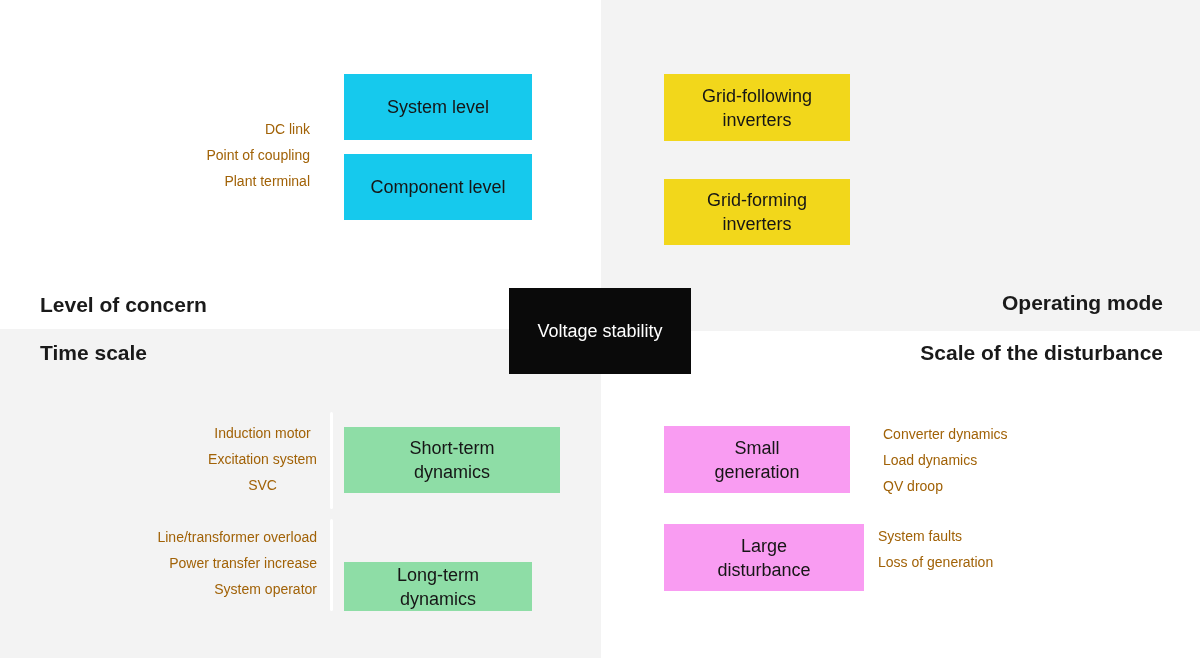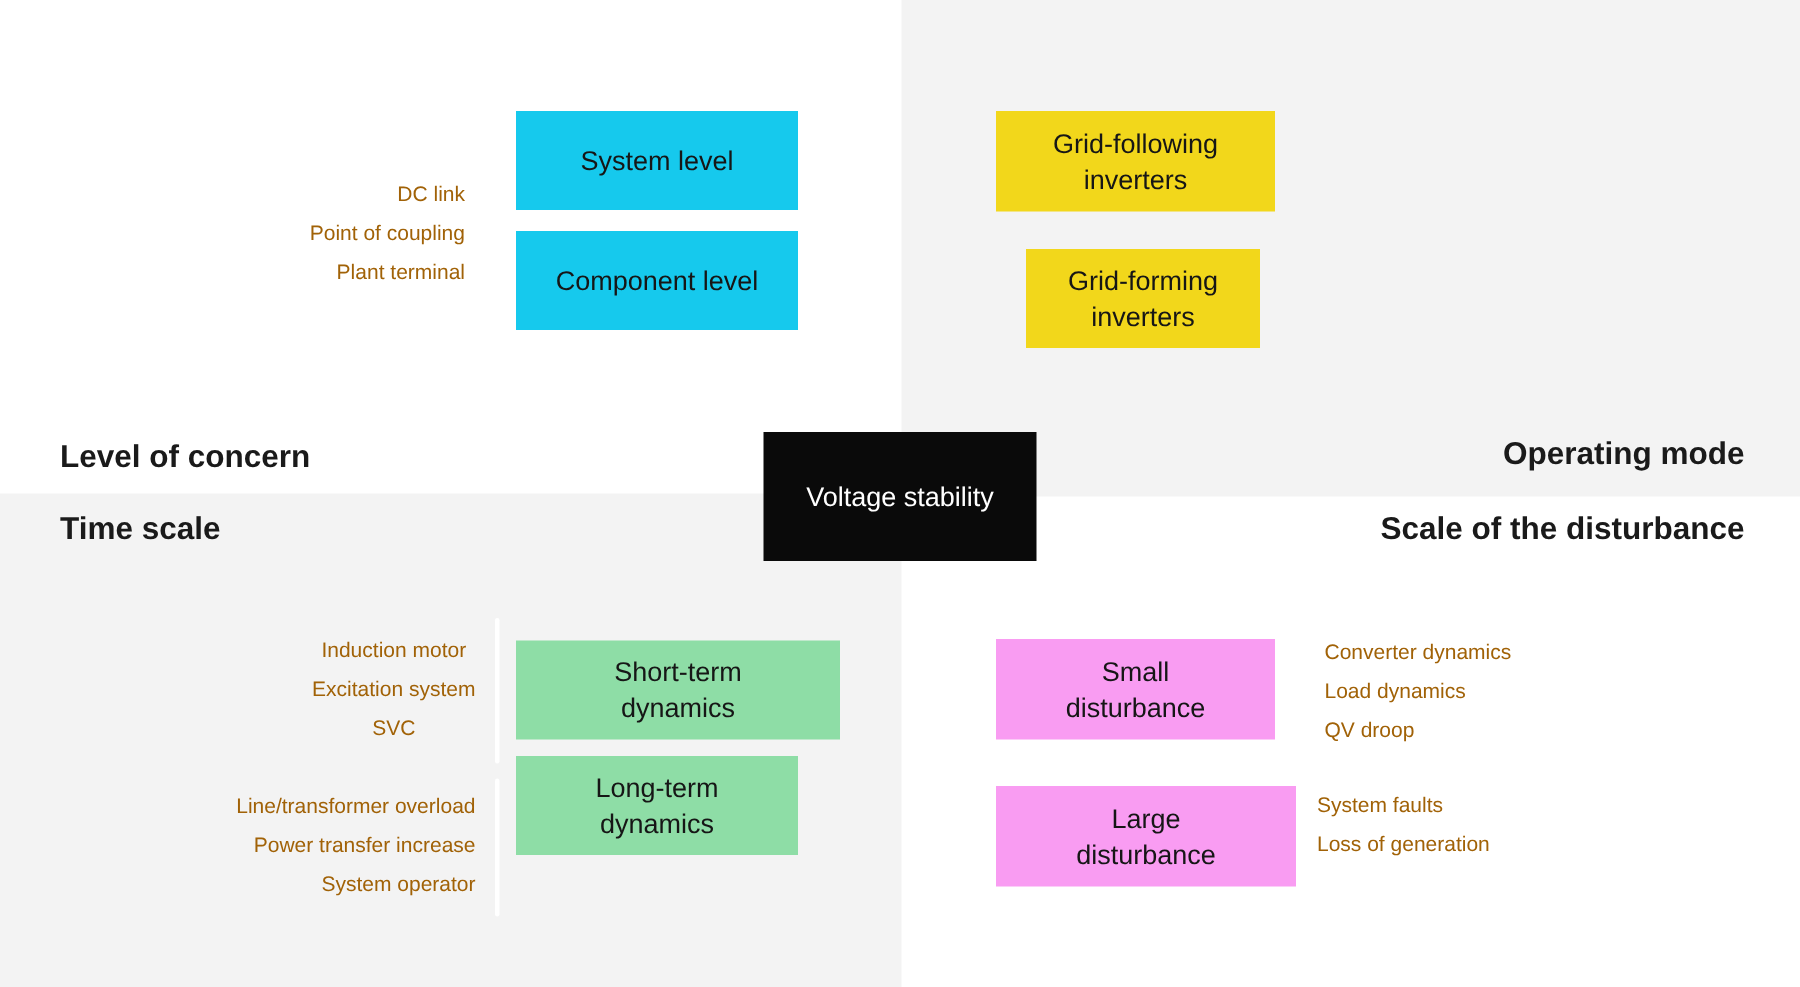--- a/index.html
+++ b/index.html
@@ -28,23 +28,23 @@
     white-space: pre-line;
   }
   .cyan   { background: #16c9ed; }
   .yellow { background: #f2d71b; }
   .green  { background: #8edda6; }
   .pink   { background: #f99cf2; }
 
   #box-system-level    { left: 344px; top: 74px;  width: 188px; height: 66px; }
   #box-component-level { left: 344px; top: 154px; width: 188px; height: 66px; }
   #box-grid-following  { left: 664px; top: 74px;  width: 186px; height: 67px; }
-  #box-grid-forming    { left: 664px; top: 166px; width: 156px; height: 66px; margin-left: 20px; }
+  #box-grid-forming    { left: 664px; top: 179px; width: 186px; height: 66px; }
   #box-short-term      { left: 344px; top: 427px; width: 216px; height: 66px; }
-  #box-long-term       { left: 344px; top: 504px; width: 188px; height: 66px; text-align: center; }
+  #box-long-term       { left: 344px; top: 562px; width: 188px; height: 49px; text-align: center; }
   #box-small-dist      { left: 664px; top: 426px; width: 186px; height: 67px; }
   #box-large-dist      { left: 664px; top: 524px; width: 200px; height: 67px; }
 
   .center-box {
     position: absolute;
     left: 509px; top: 288px; width: 182px; height: 86px;
     background: #0a0a0a;
     color: #ffffff;
     display: flex;
     align-items: center;
@@ -138,21 +138,21 @@
     <span>Short-term
 dynamics</span>
   </div>
   <div id="box-long-term" class="cbox green">
     <span>Long-term
 dynamics</span>
   </div>
 
   <div id="box-small-dist" class="cbox pink">
     <span>Small
-disturbance</span>
+generation</span>
   </div>
   <div id="box-large-dist" class="cbox pink">
     <span>Large
 disturbance</span>
   </div>
   <div id="list-small-dist" class="qlist">
     <div>Converter dynamics</div>
     <div>Load dynamics</div>
     <div>QV droop</div>
   </div>

